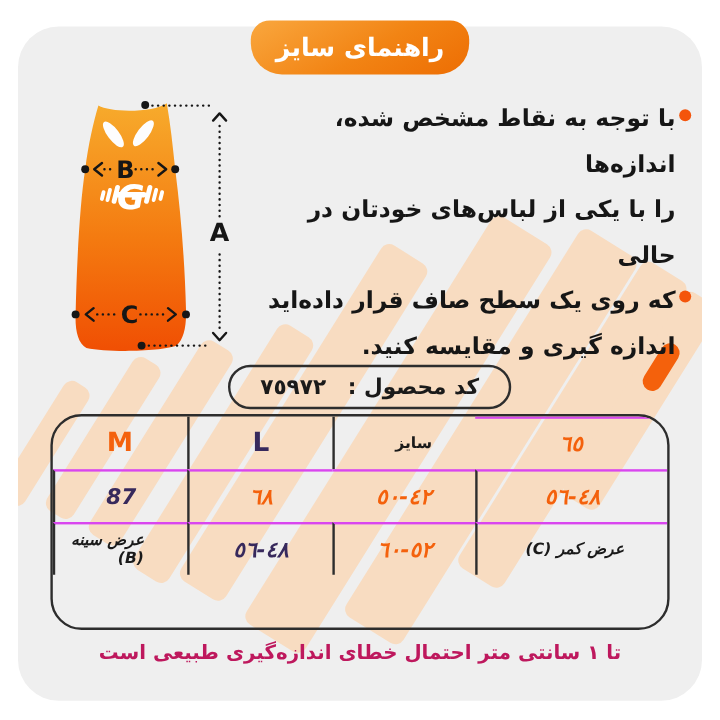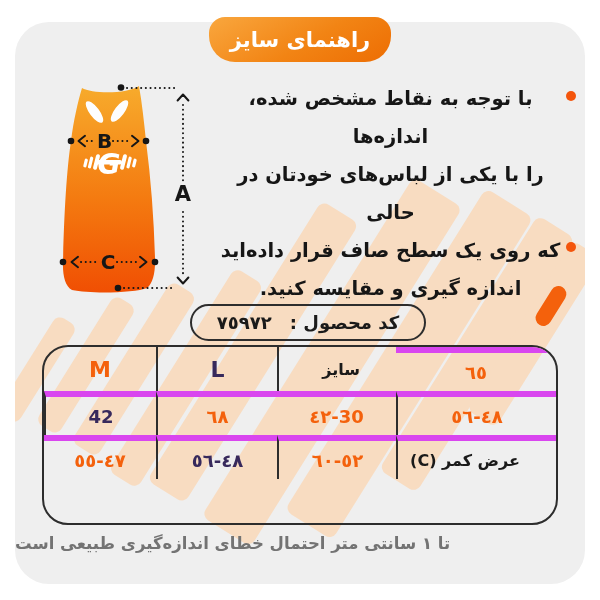--- a/index.html
+++ b/index.html
@@ -20,45 +20,45 @@
            background:linear-gradient(150deg,#f9a73e 0%,#f28414 55%,#ed6d03 100%);
            border-radius:16px 16px 26px 26px; color:#ffffff; font-size:21px; font-weight:bold;
            display:flex; align-items:center; justify-content:center; direction:rtl; }
 
   .illu { position:absolute; left:10px; top:48px; }
 
   .bullet { position:absolute; width:10px; height:10px; border-radius:50%; background:#f4550c; left:551px; }
   .bullet.b1 { top:69px; }
   .bullet.b2 { top:220px; }
 
-  .para { position:absolute; right:22px; width:345px; direction:rtl; text-align:center;
+  .para { position:absolute; right:22px; width:345px; direction:rtl; text-align:right;
           color:#161616; font-size:19.5px; font-weight:bold; line-height:38px; white-space:pre-line; }
   .para.p1 { top:58px; }
   .para.p2 { top:208px; }
 
   .pill { position:absolute; left:175px; top:282px; width:236px; height:37px;
           border:2px solid #2d2d2d; border-radius:19px; direction:rtl;
           display:flex; align-items:center; justify-content:center; gap:18px;
           color:#1a1a1a; font-size:18px; font-weight:bold; }
 
   .sizes { position:absolute; left:27px; top:323px; width:516px; height:180px;
            border:2px solid #2d2d2d; border-radius:26px; overflow:hidden;
            display:grid; grid-template-columns:112px 121px 119px 160px; grid-auto-rows:44px; }
   .cell { display:flex; align-items:center; justify-content:center;
           font-weight:bold; font-size:18px; color:#1a1a1a; }
   .cell.vline { border-left:2px solid #2d2d2d; }
-  .cell.hline { border-top:6px solid #d946ef; }
-  .cell.lbl { direction:rtl; justify-content:flex-start; padding-right:36px; font-size:16px; }
+  .cell.hline { border-top:2px solid #d946ef;font-style:italic; }
+  .cell.lbl { direction:rtl; justify-content:flex-start; padding-right:36px; font-size:13px; }
   .cell.hdr { font-size:22px; }
   .cell.num { direction:ltr; }
   .c-orange { color:#f4610c; }
   .c-navy { color:#37295c; }
 
-  .footer { position:absolute; left:0; top:512px; width:570px; text-align:left; direction:rtl;
-            color:#737373; font-size:16.5px; font-weight:bold; }
+  .footer { position:absolute; left:0; top:512px; width:570px; text-align:center; direction:rtl;
+            color:#be185d; font-size:16.5px; font-weight:bold; }
 </style>
 </head>
 <body>
 
 <div class="stage">
 
   <div class="panel">
 
     <div class="wm">
       <div class="bar" style="left:10px;top:290px;width:24px;height:115px;"></div>
@@ -157,27 +157,27 @@
         <span>٧٥٩٧٢</span>
       </div>
 
       <div class="sizes">
 
         <div class="cell hdr c-orange">M</div>
         <div class="cell hdr vline c-navy">L</div>
         <div class="cell lbl vline">سایز</div>
 
         <div class="cell num hline c-orange">٦٥</div>
-        <div class="cell num hline vline c-navy">42</div>
+        <div class="cell num hline vline c-navy">87</div>
         <div class="cell num hline vline c-orange">٦٨</div>
 
-        <div class="cell num hline c-orange">٤٢-30</div>
+        <div class="cell num hline c-orange">٤٢-٥٠</div>
         <div class="cell num hline vline c-orange">٤٨-٥٦</div>
+        <div class="cell lbl hline vline">عرض سینه (B)</div>
 
-        <div class="cell num hline c-orange">٤٧-٥٥</div>
         <div class="cell num hline vline c-navy">٤٨-٥٦</div>
         <div class="cell num hline vline c-orange">٥٢-٦٠</div>
         <div class="cell lbl hline vline">عرض کمر (C)</div>
       </div>
 
       <div class="footer">تا ١ سانتی متر احتمال خطای اندازه‌گیری طبیعی است</div>
 
     </div>
   </div>
 

